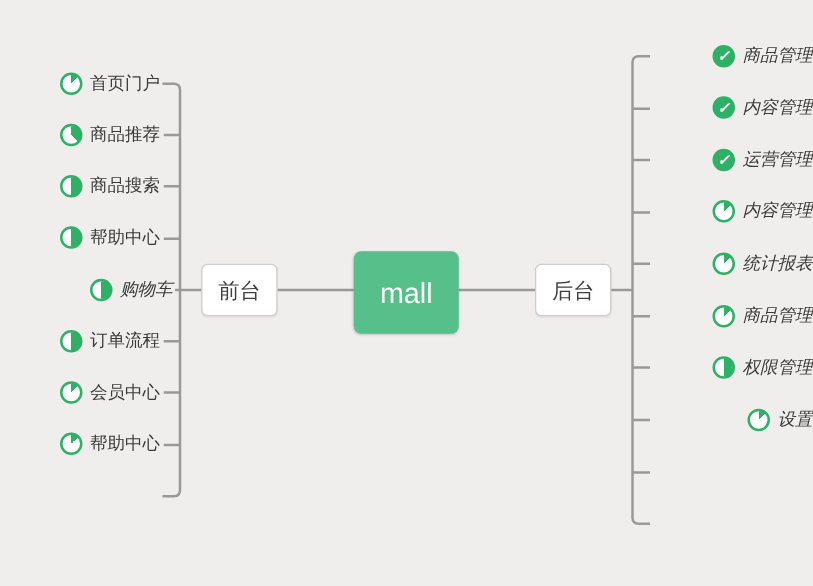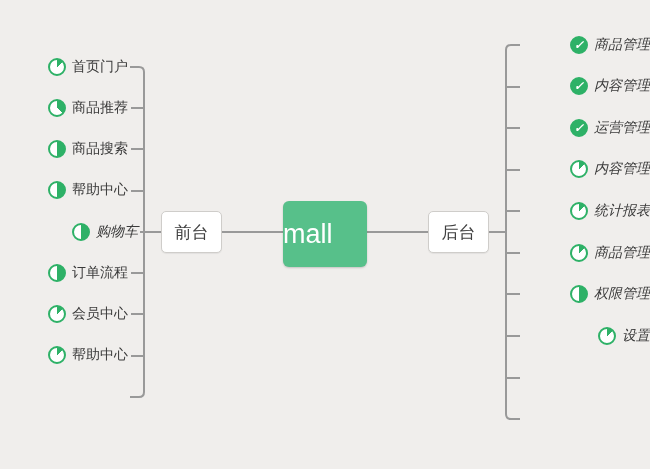--- a/index.html
+++ b/index.html
@@ -10,22 +10,22 @@
     position:relative;
     overflow:hidden;
   }
   .stage{position:absolute;inset:0;width:650px;height:469px;}
   svg.connectors{position:absolute;left:0;top:0;}
 
   
   .root-node{
     position:absolute;left:283px;top:201px;width:84px;height:66px;
     background:#57c08a;border-radius:6px;
-    display:flex;align-items:center;justify-content:flex-start;
-    color:#ffffff;font-size:27px;
+    display:flex;align-items:center;justify-content:center;
+    color:#ffffff;font-size:23px;
     box-shadow:0 1px 2px rgba(0,0,0,0.18);
     cursor:pointer;
   }
   .branch-node{
     position:absolute;top:211px;width:61px;height:42px;
     background:#ffffff;border:1.5px solid #cfcdca;border-radius:5px;
     box-sizing:border-box;
     display:flex;align-items:center;justify-content:center;
     color:#404040;font-size:17px;
     box-shadow:0 1px 1px rgba(0,0,0,0.06);

